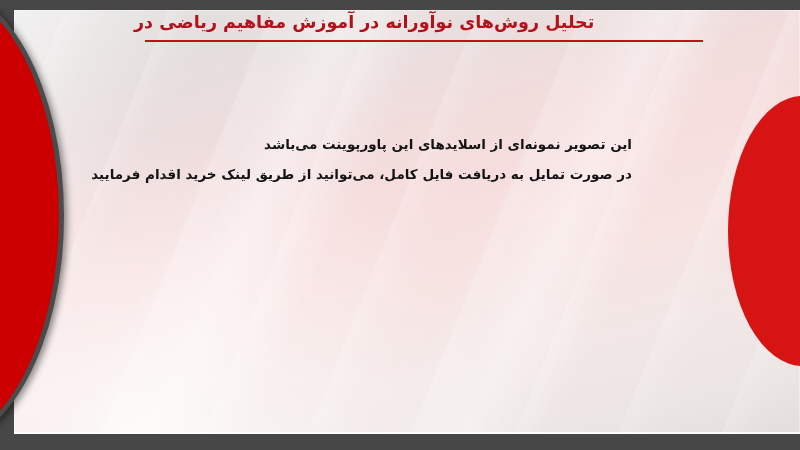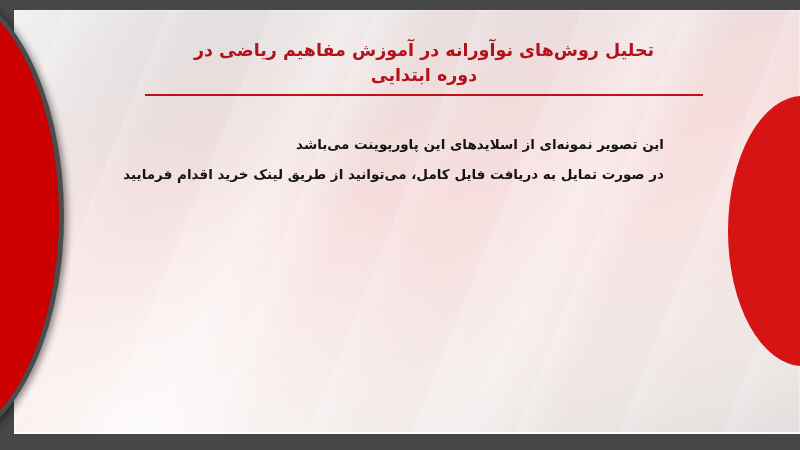--- a/index.html
+++ b/index.html
@@ -109,23 +109,23 @@
     height: 270px;
     border-radius: 50%;
     background: #d71414;
     z-index: 4;
   }
 
   
   .title-wrap {
     position: absolute;
     left: 120px;
-    top: 28px;
+    top: 0;
     width: 580px;
-    text-align: center;
+    text-align: left;
     z-index: 8;
   }
 
   .title {
     margin: 0;
     color: #b4121a;
     font-size: 17.5px;
     font-weight: bold;
     line-height: 1.45;
     letter-spacing: 0;
@@ -135,21 +135,21 @@
   .title-rule {
     margin: 5px auto 0 auto;
     width: 558px;
     height: 2px;
     background: #c01118;
   }
 
   
   .body-wrap {
     position: absolute;
-    right: 136px;
+    right: 168px;
     top: 124px;
     width: 510px;
     text-align: right;
     direction: rtl;
     z-index: 8;
   }
 
   .body-line {
     margin: 0 0 9px 0;
     color: #141414;
@@ -182,21 +182,20 @@
   <div class="panel">
 
     <div class="sheen"></div>
     <div class="glow"></div>
 
     <div class="ellipse-right"></div>
 
     <div class="title-wrap">
       <h1 class="title">
         <span>تحلیل روش‌های نوآورانه در آموزش مفاهیم ریاضی در</span><br>
-        <span>دوره ابتدایی</span>
       </h1>
       <div class="title-rule"></div>
     </div>
 
     <div class="body-wrap">
       <p class="body-line">این تصویر نمونه‌ای از اسلایدهای این پاورپوینت می‌باشد</p>
       <p class="body-line">در صورت تمایل به دریافت فایل کامل، می‌توانید از طریق لینک خرید اقدام فرمایید</p>
     </div>
 
     <div class="panel-bottom-edge"></div>

